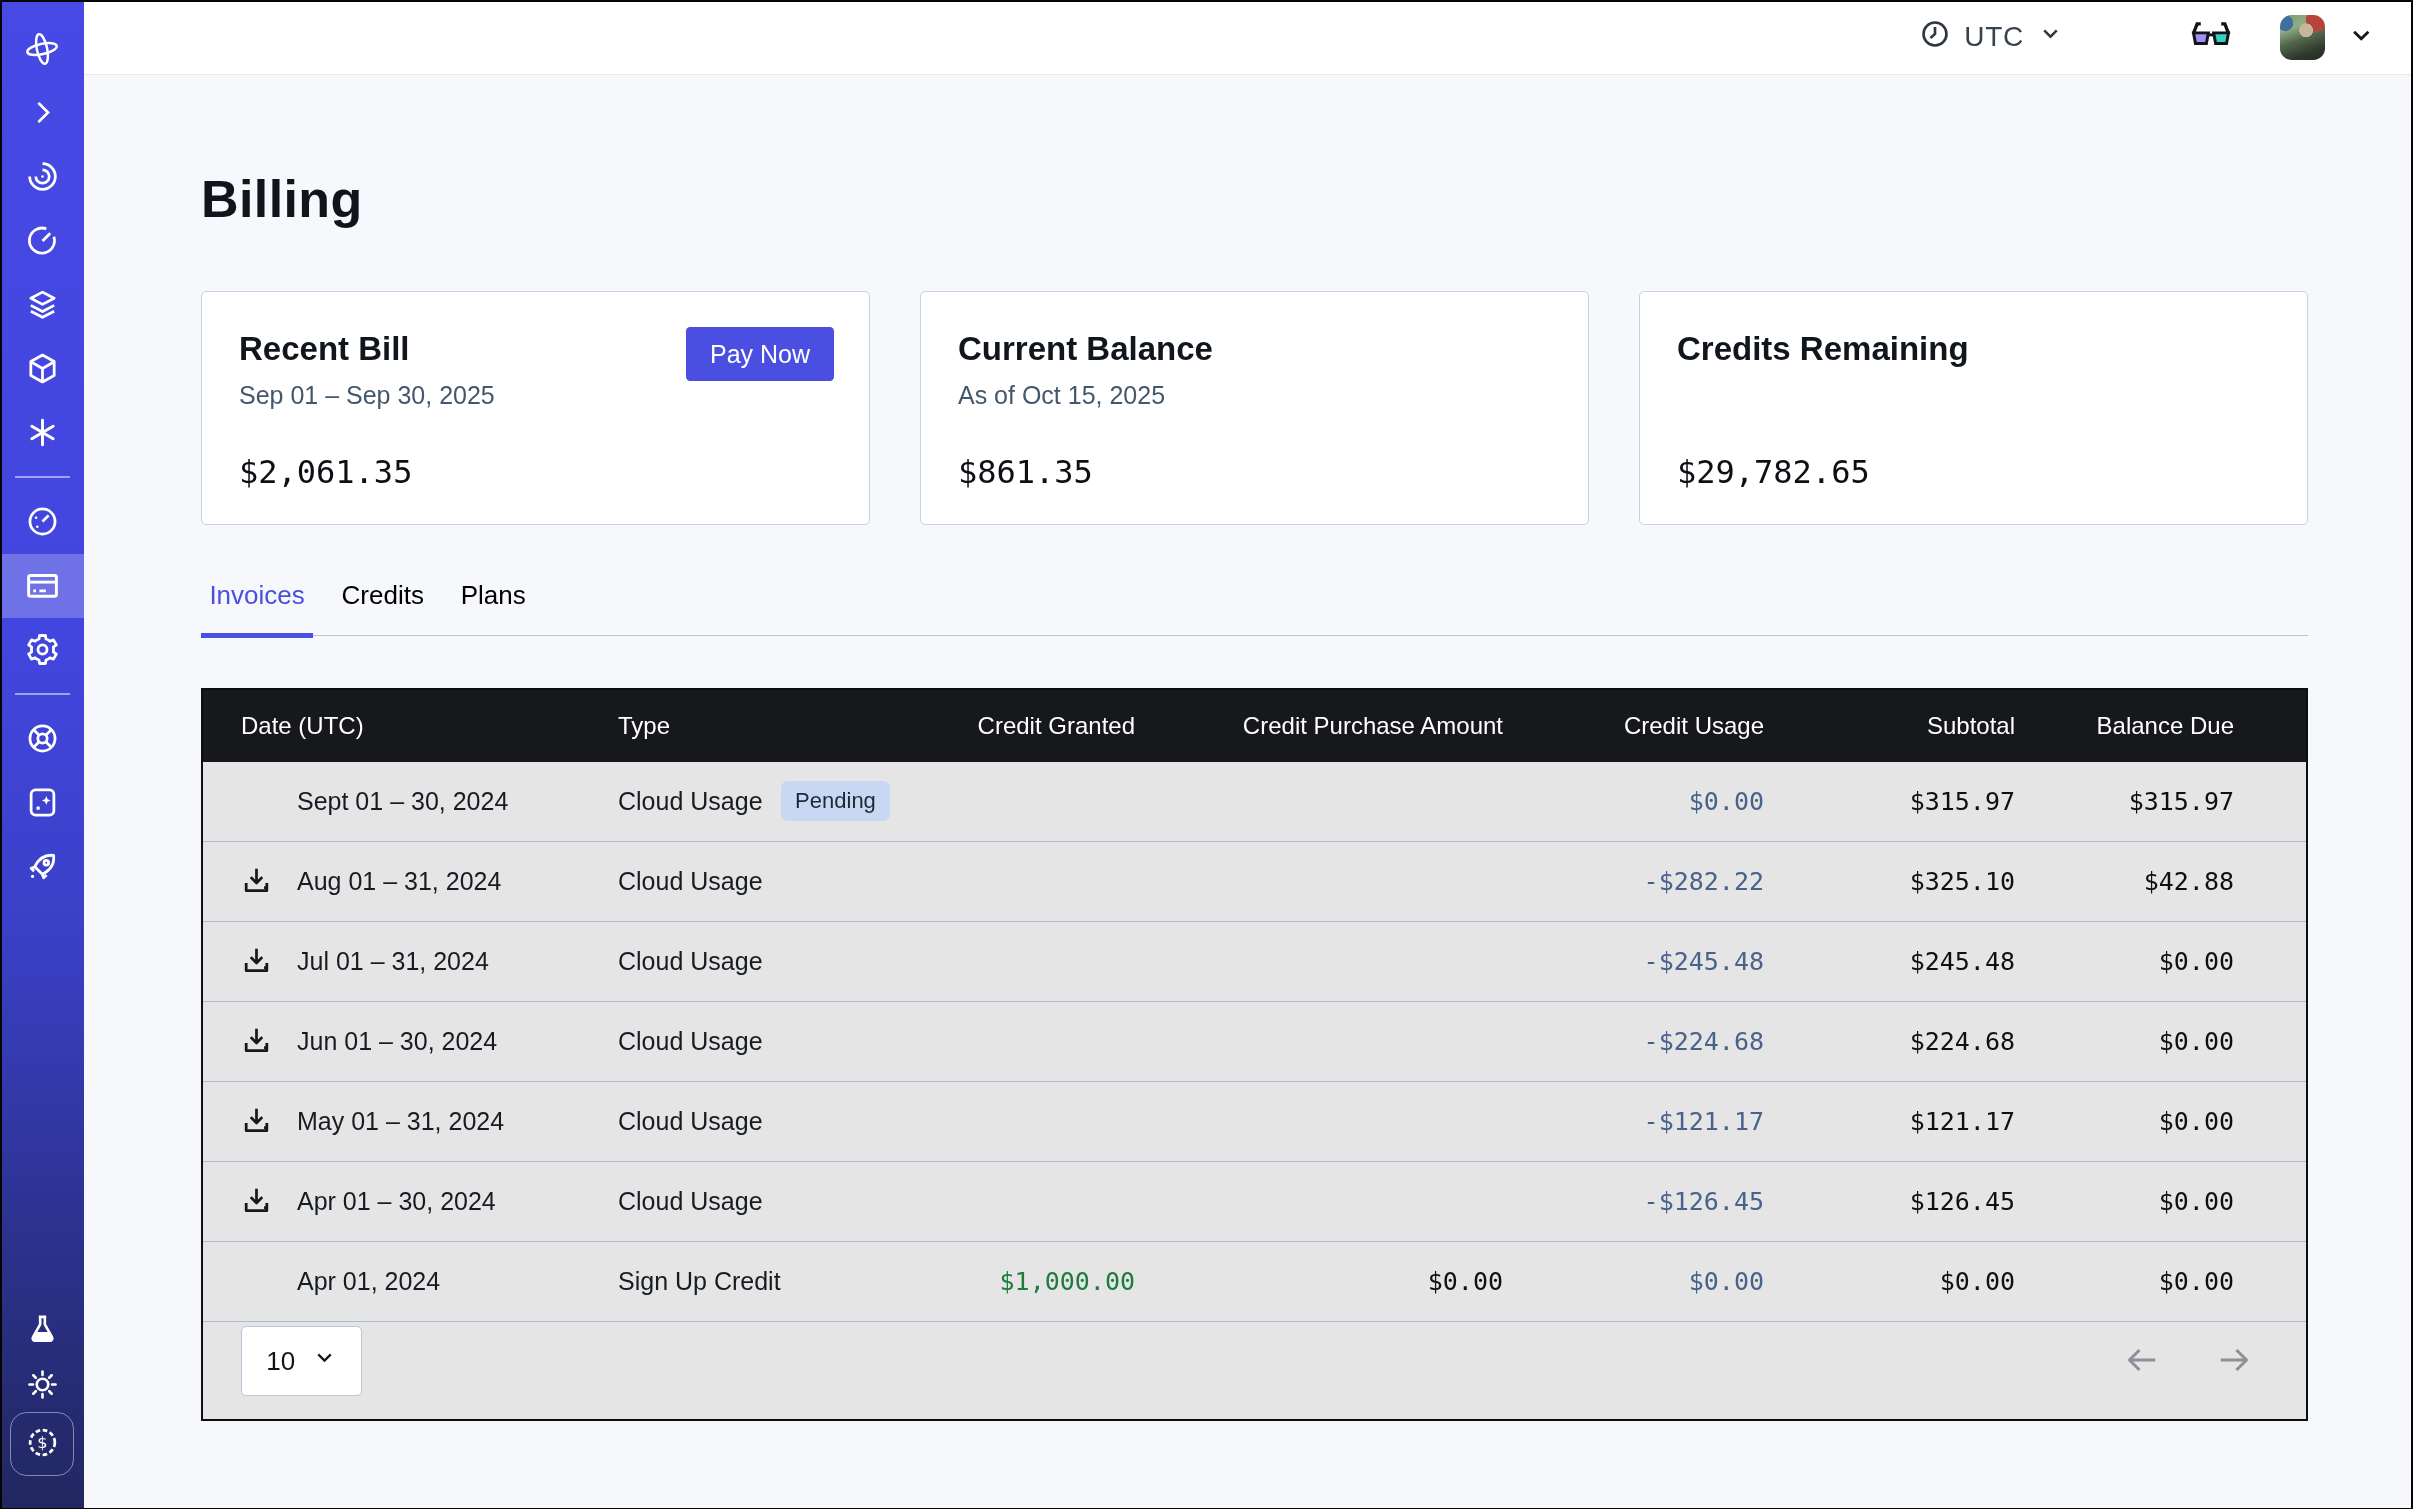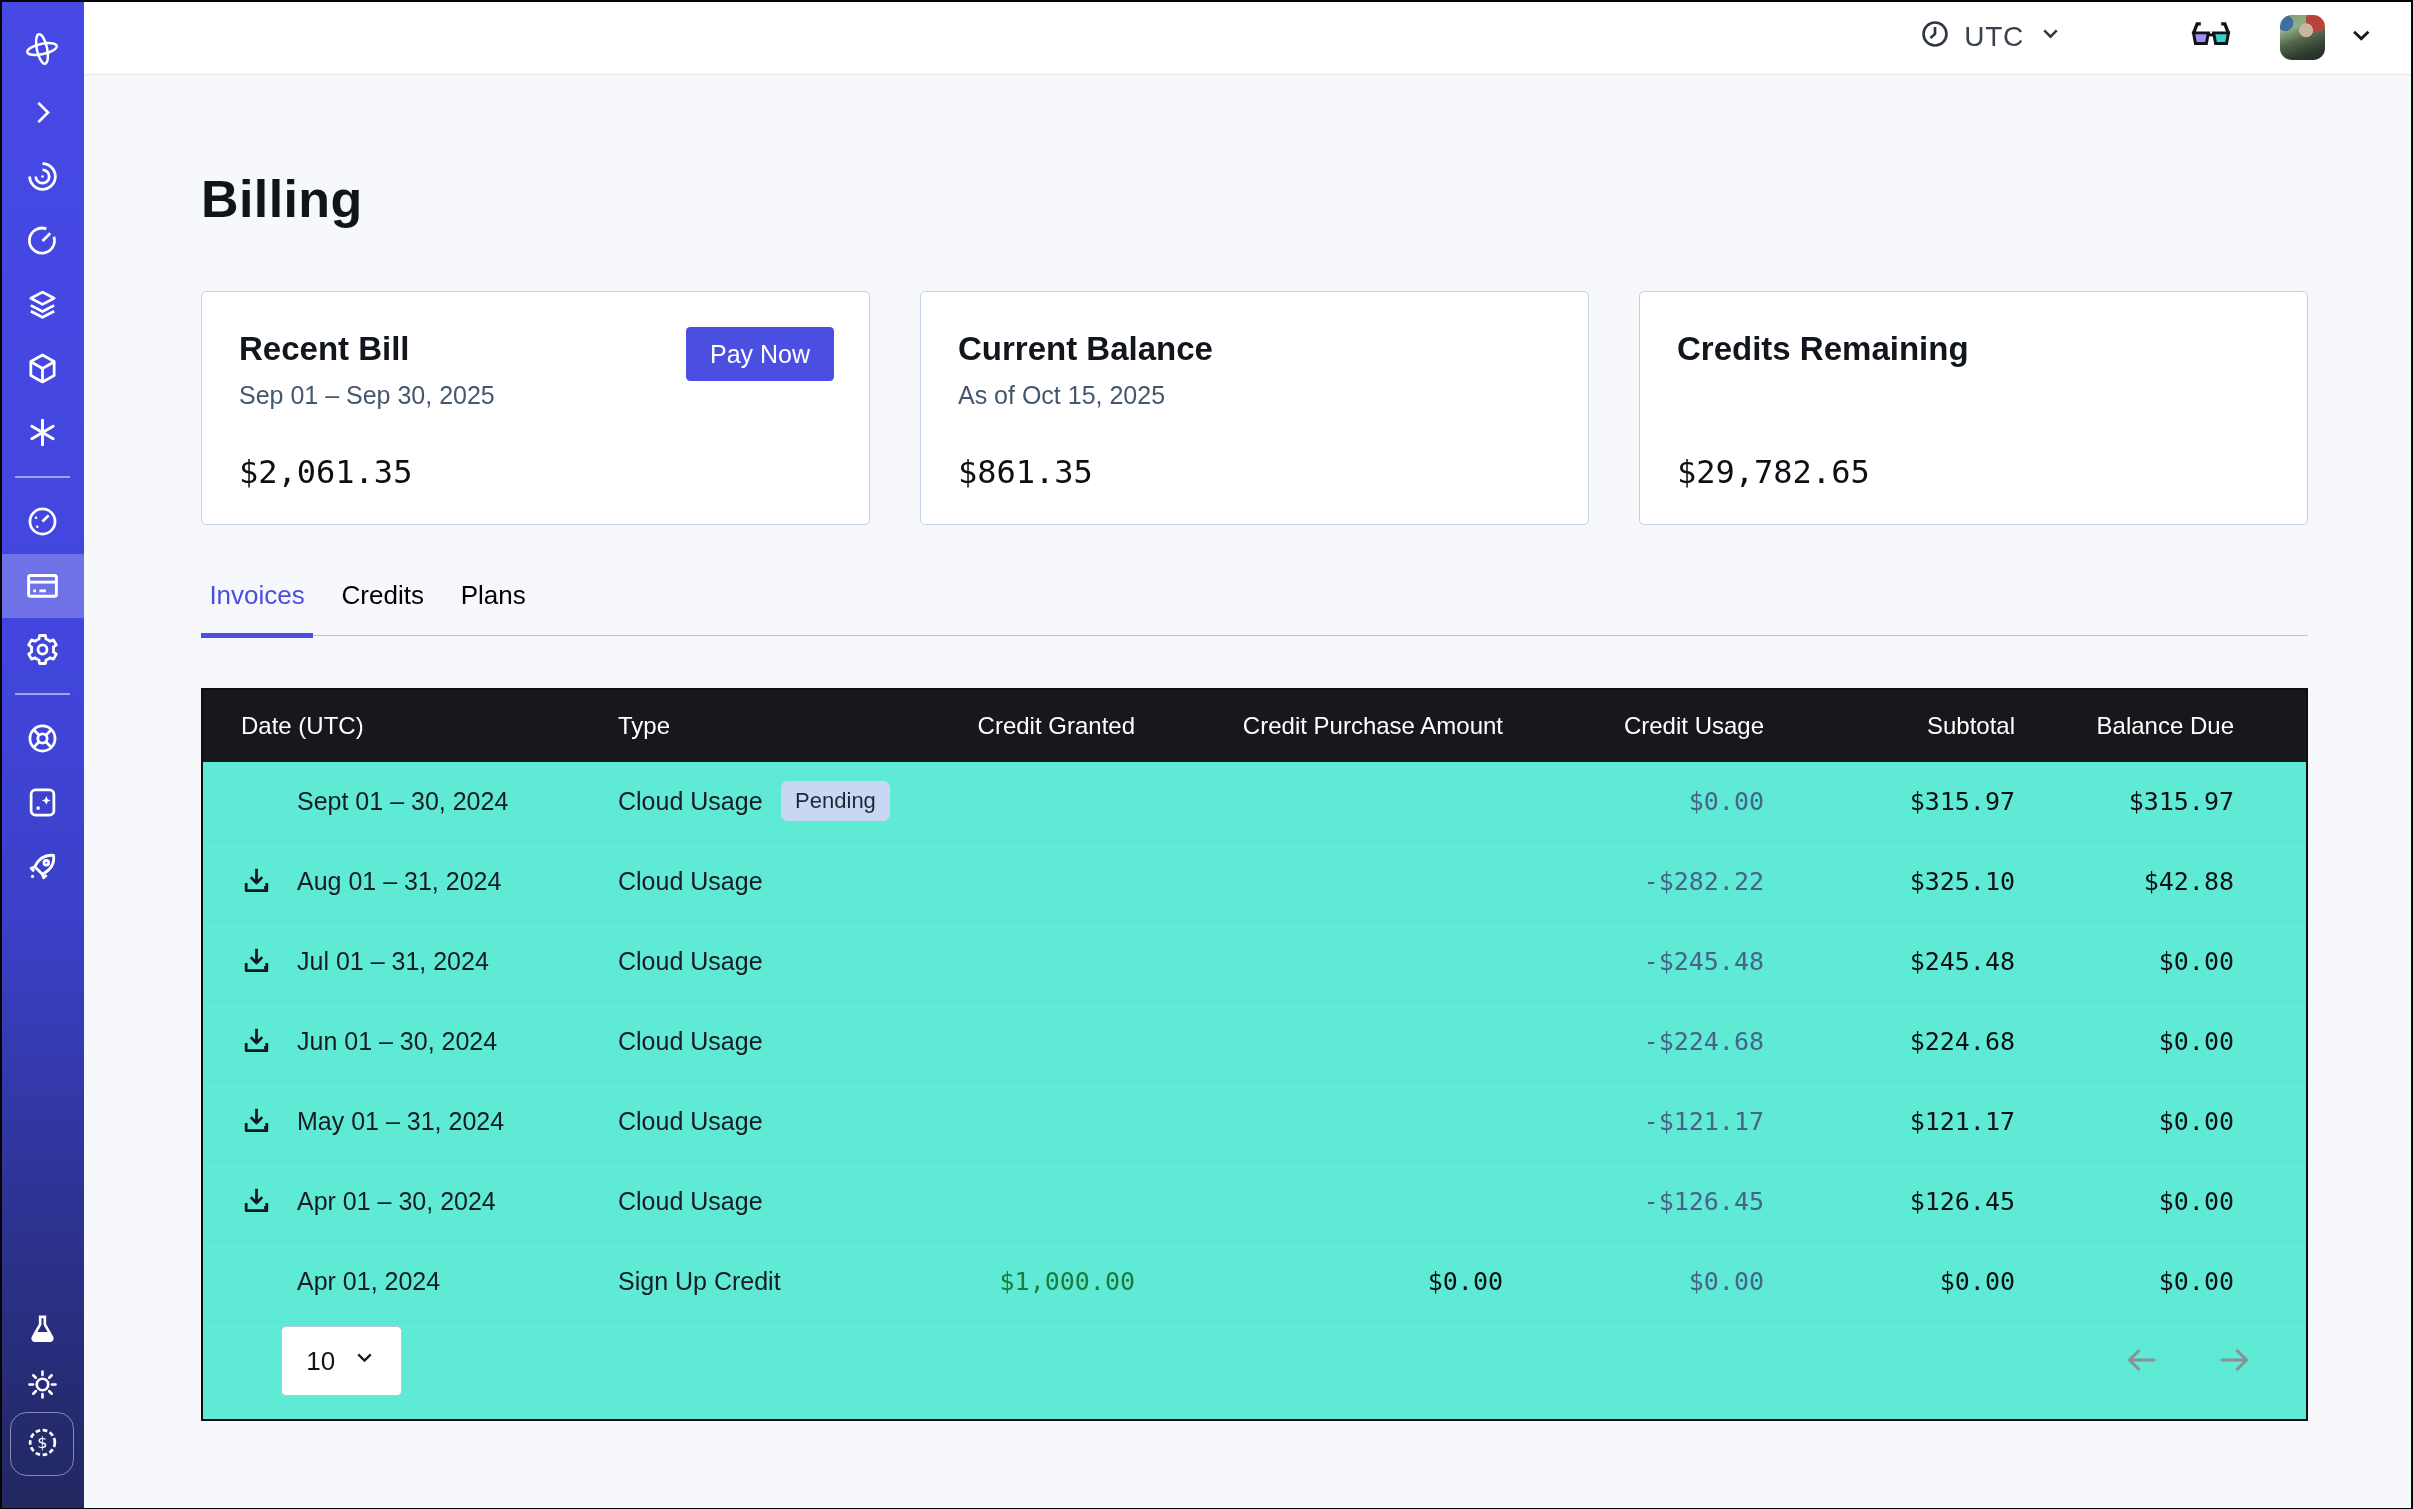--- a/index.html
+++ b/index.html
@@ -95,21 +95,21 @@
 
   
   .tabs { display: flex; gap: 20px; margin-top: 55px; border-bottom: 1.7px solid #b9c5d6; }
   .tab {
     font-size: 26px; padding: 0 8.4px 22px; cursor: pointer; color: #000000;
     border-bottom: 5px solid transparent; margin-bottom: -3.3px;
   }
   .tab.active { color: #4a4ee1; border-bottom-color: #4a4ee1; }
 
   
-  .invoice-table { margin-top: 52px; border: 2.5px solid #0c0e12; background: #5eead4; }
+  .invoice-table { margin-top: 52px; border: 2.5px solid #0c0e12; background: #e5e5e5; }
   .t-grid {
     display: grid;
     grid-template-columns: 415px 316px 201px 368px 261px 251px 1fr;
     align-items: center; padding-right: 72px;
   }
   .thead { background: #17181b; color: #ffffff; height: 72px; font-size: 24px; font-weight: 500; }
   .th { text-align: right; }
   .th.c-date { text-align: left; padding-left: 38px; }
   .th.c-type { text-align: left; }
   .trow { height: 80px; border-bottom: 1.7px solid #a9bbd3; font-size: 25px; }
@@ -117,21 +117,21 @@
   .dl-btn { position: absolute; left: 37px; top: 50%; transform: translateY(-50%); cursor: pointer; color: #15181d; display: flex; }
   .cell-type { display: flex; align-items: center; gap: 18.4px; color: #171c24; }
   .pending-badge {
     background: #c9d8f2; color: #1d2837; font-size: 22px;
     padding: 6.7px 14.2px; border-radius: 6.7px; line-height: 1.2;
   }
   .num { font-family: "DejaVu Sans Mono", monospace; text-align: right; color: #0d1014; }
   .num.usage { color: #48628a; }
   .num.green { color: #1c7c3e; }
 
-  .tfoot { height: 97px; display: flex; align-items: center; justify-content: space-between; padding: 0 52px 18px 38px; margin-left: 40px; }
+  .tfoot { height: 97px; display: flex; align-items: center; justify-content: space-between; padding: 0 52px 18px 38px; }
   .page-size {
     width: 121px; height: 70px; border: 1.7px solid #b9c6da; border-radius: 5px;
     display: flex; align-items: center; justify-content: center; gap: 16.7px;
     font-size: 26px; color: #12161c; cursor: pointer; background: #fff;
   }
   .pager { display: flex; align-items: center; gap: 52px; }
   .pager-btn { cursor: pointer; color: #8b9099; display: flex; background: none; border: none; }
 </style>
 </head>
 <body>

